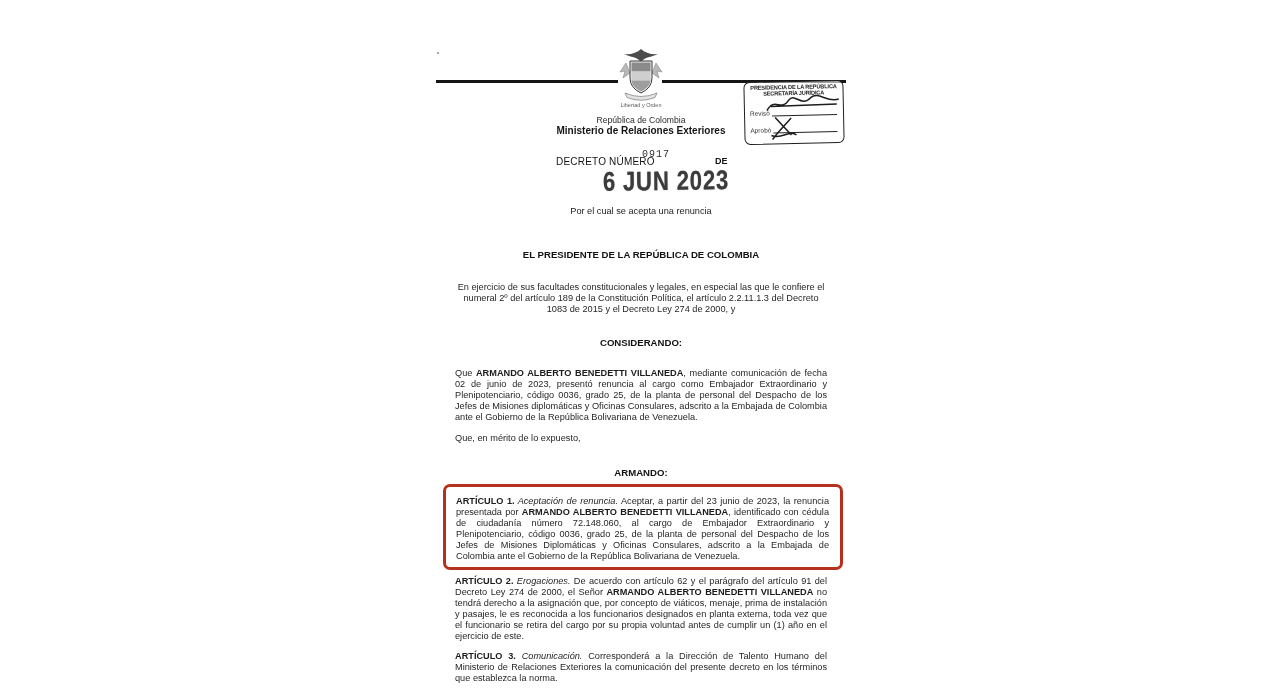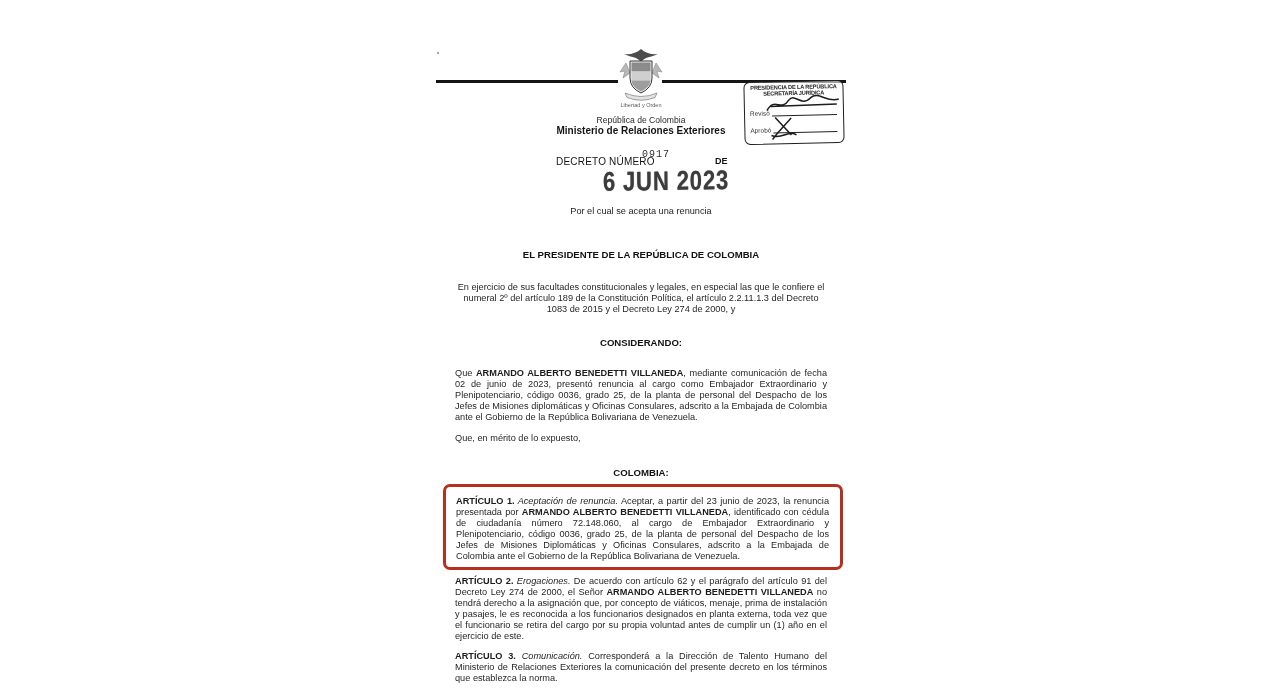--- a/index.html
+++ b/index.html
@@ -114,21 +114,21 @@
 
     <div class="pres-title">EL PRESIDENTE DE LA REPÚBLICA DE COLOMBIA</div>
     <p class="par powers">En ejercicio de sus facultades constitucionales y legales, en especial las que le confiere el numeral 2º del artículo 189 de la Constitución Política, el artículo 2.2.11.1.3 del Decreto 1083 de 2015 y el Decreto Ley 274 de 2000, y</p>
 
     <div class="h-center h-considerando">CONSIDERANDO:</div>
 
     <p class="par p-considering"><span>Que </span><strong>ARMANDO ALBERTO BENEDETTI VILLANEDA</strong><span>, mediante comunicación de fecha 02 de junio de 2023, presentó renuncia al cargo como Embajador Extraordinario y Plenipotenciario, código 0036, grado 25, de la planta de personal del Despacho de los Jefes de Misiones diplomáticas y Oficinas Consulares, adscrito a la Embajada de Colombia ante el Gobierno de la República Bolivariana de Venezuela.</span></p>
 
     <p class="par p-merito">Que, en mérito de lo expuesto,</p>
 
-    <div class="h-center h-decreta">COLOMBIA:</div>
+    <div class="h-center h-decreta">ARMANDO:</div>
 
     <div class="highlight-box">
       <p class="par"><strong>ARTÍCULO 1.</strong><i> Aceptación de renuncia.</i><span> Aceptar, a partir del 23 junio de 2023, la renuncia presentada por </span><strong>ARMANDO ALBERTO BENEDETTI VILLANEDA</strong><span>, identificado con cédula de ciudadanía número 72.148.060, al cargo de Embajador Extraordinario y Plenipotenciario, código 0036, grado 25, de la planta de personal del Despacho de los Jefes de Misiones Diplomáticas y Oficinas Consulares, adscrito a la Embajada de Colombia ante el Gobierno de la República Bolivariana de Venezuela.</span></p>
     </div>
 
     <p class="par p-art2"><strong>ARTÍCULO 2.</strong><i> Erogaciones.</i><span> De acuerdo con artículo 62 y el parágrafo del artículo 91 del Decreto Ley 274 de 2000, el Señor </span><strong>ARMANDO ALBERTO BENEDETTI VILLANEDA</strong><span> no tendrá derecho a la asignación que, por concepto de viáticos, menaje, prima de instalación y pasajes, le es reconocida a los funcionarios designados en planta externa, toda vez que el funcionario se retira del cargo por su propia voluntad antes de cumplir un (1) año en el ejercicio de este.</span></p>
 
     <p class="par p-art3"><strong>ARTÍCULO 3.</strong><i> Comunicación.</i><span> Corresponderá a la Dirección de Talento Humano del Ministerio de Relaciones Exteriores la comunicación del presente decreto en los términos que establezca la norma.</span></p>
 
   </div>

